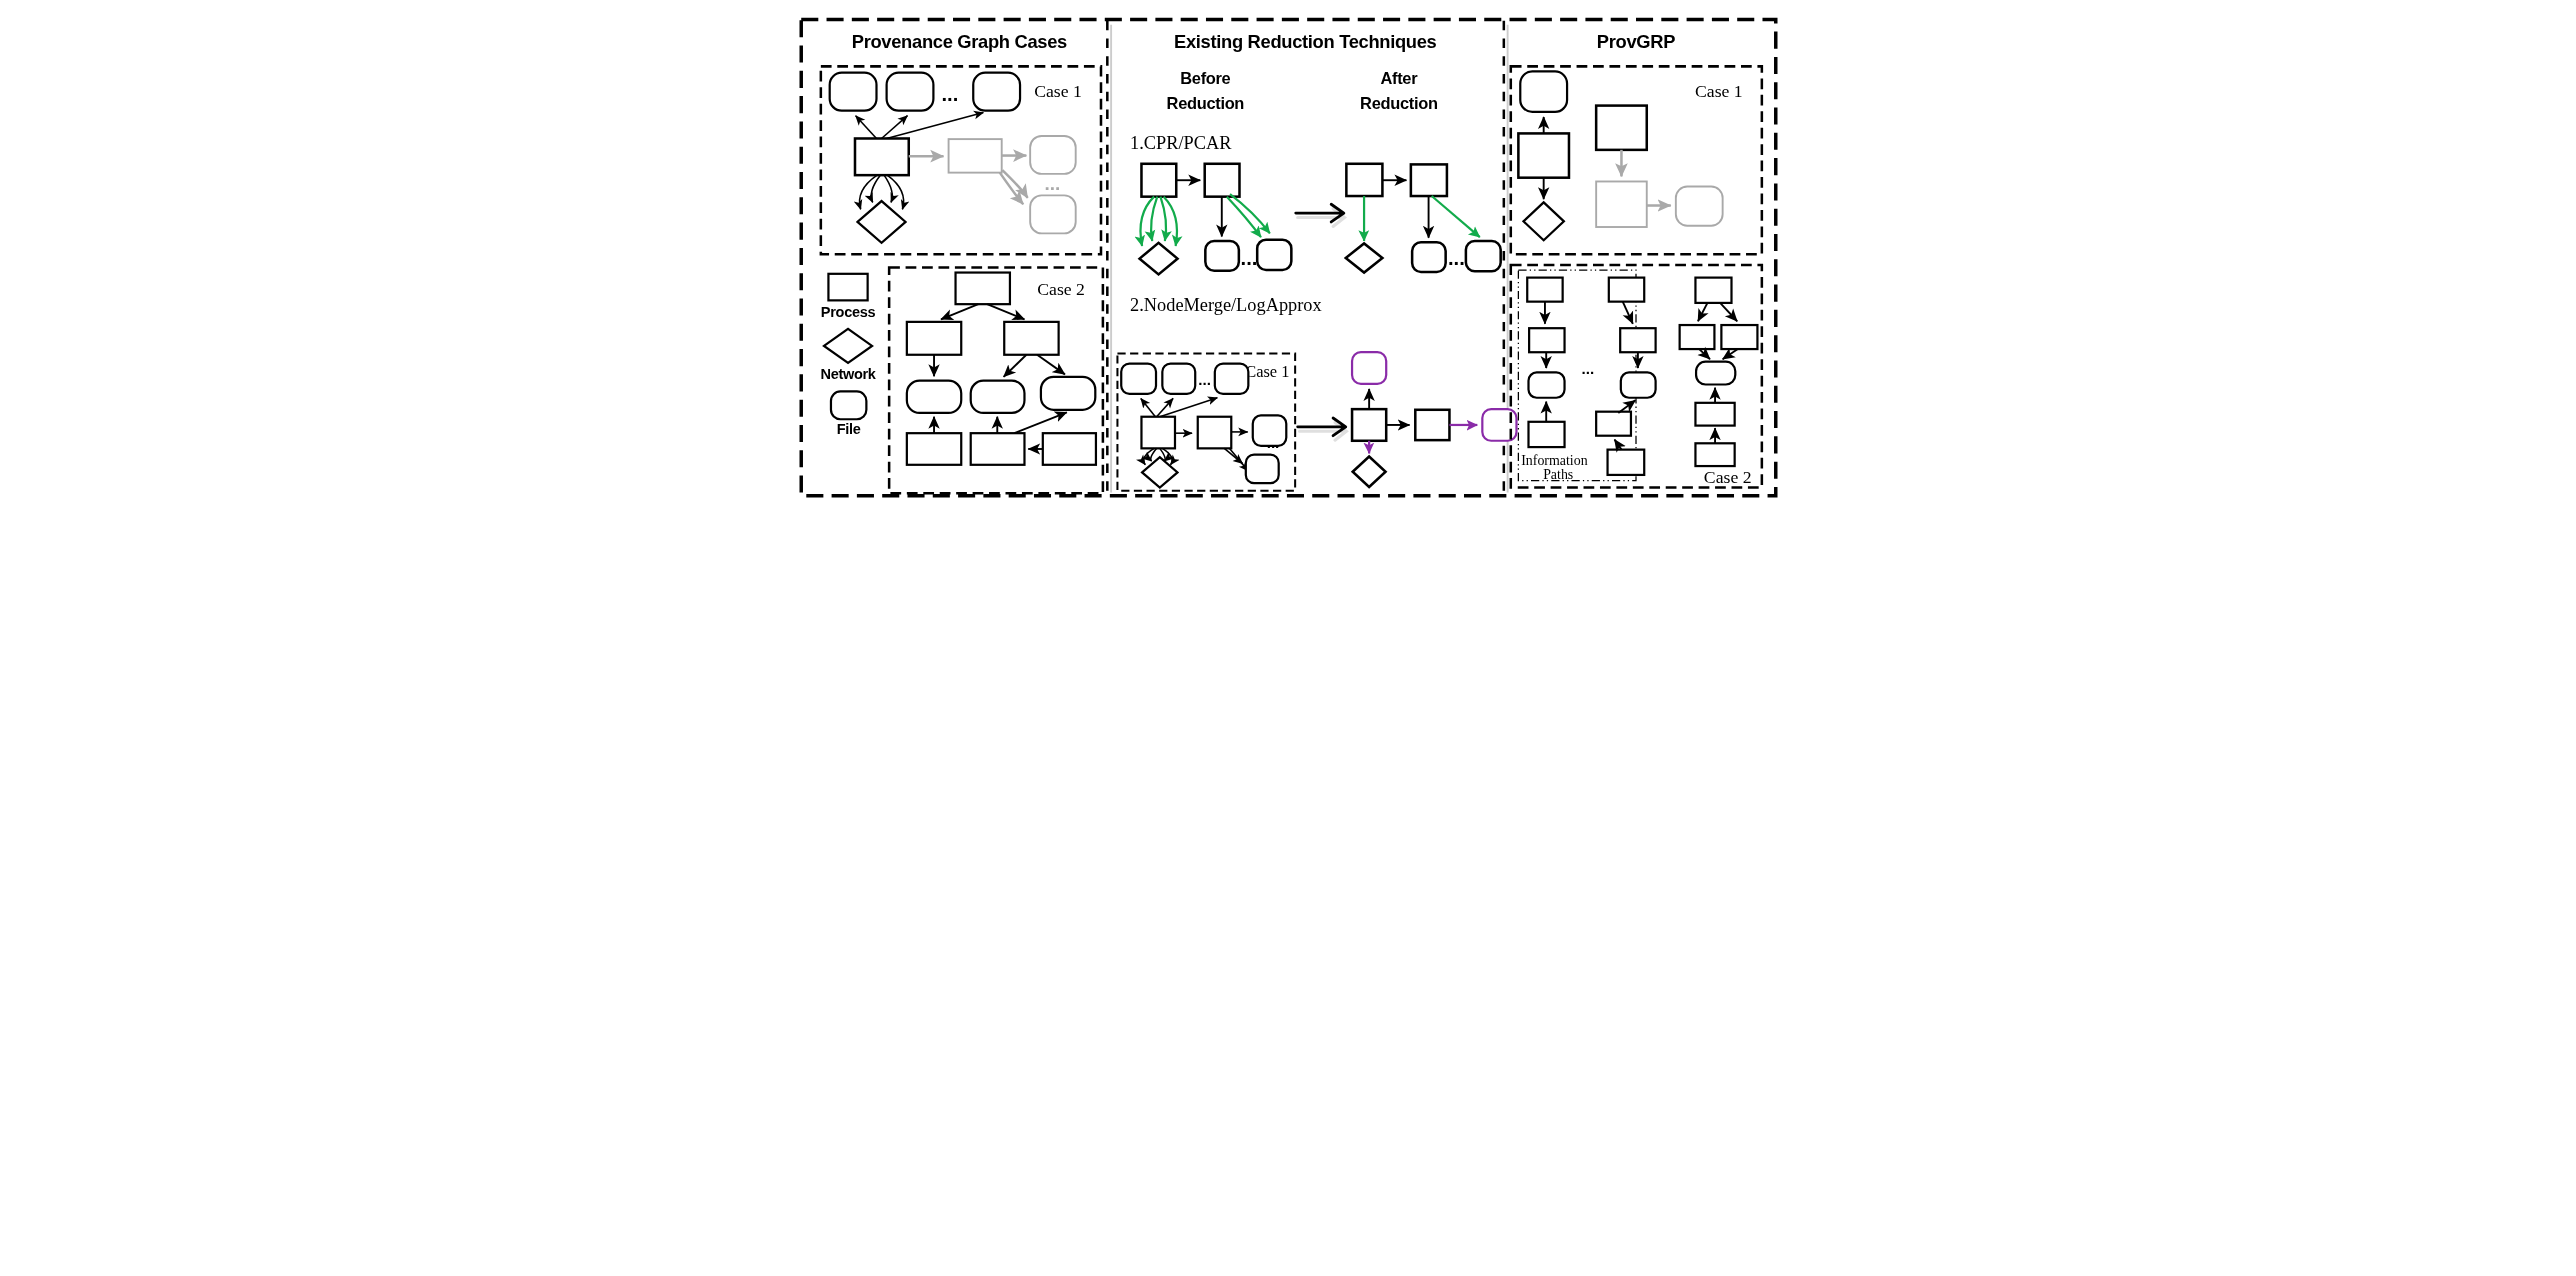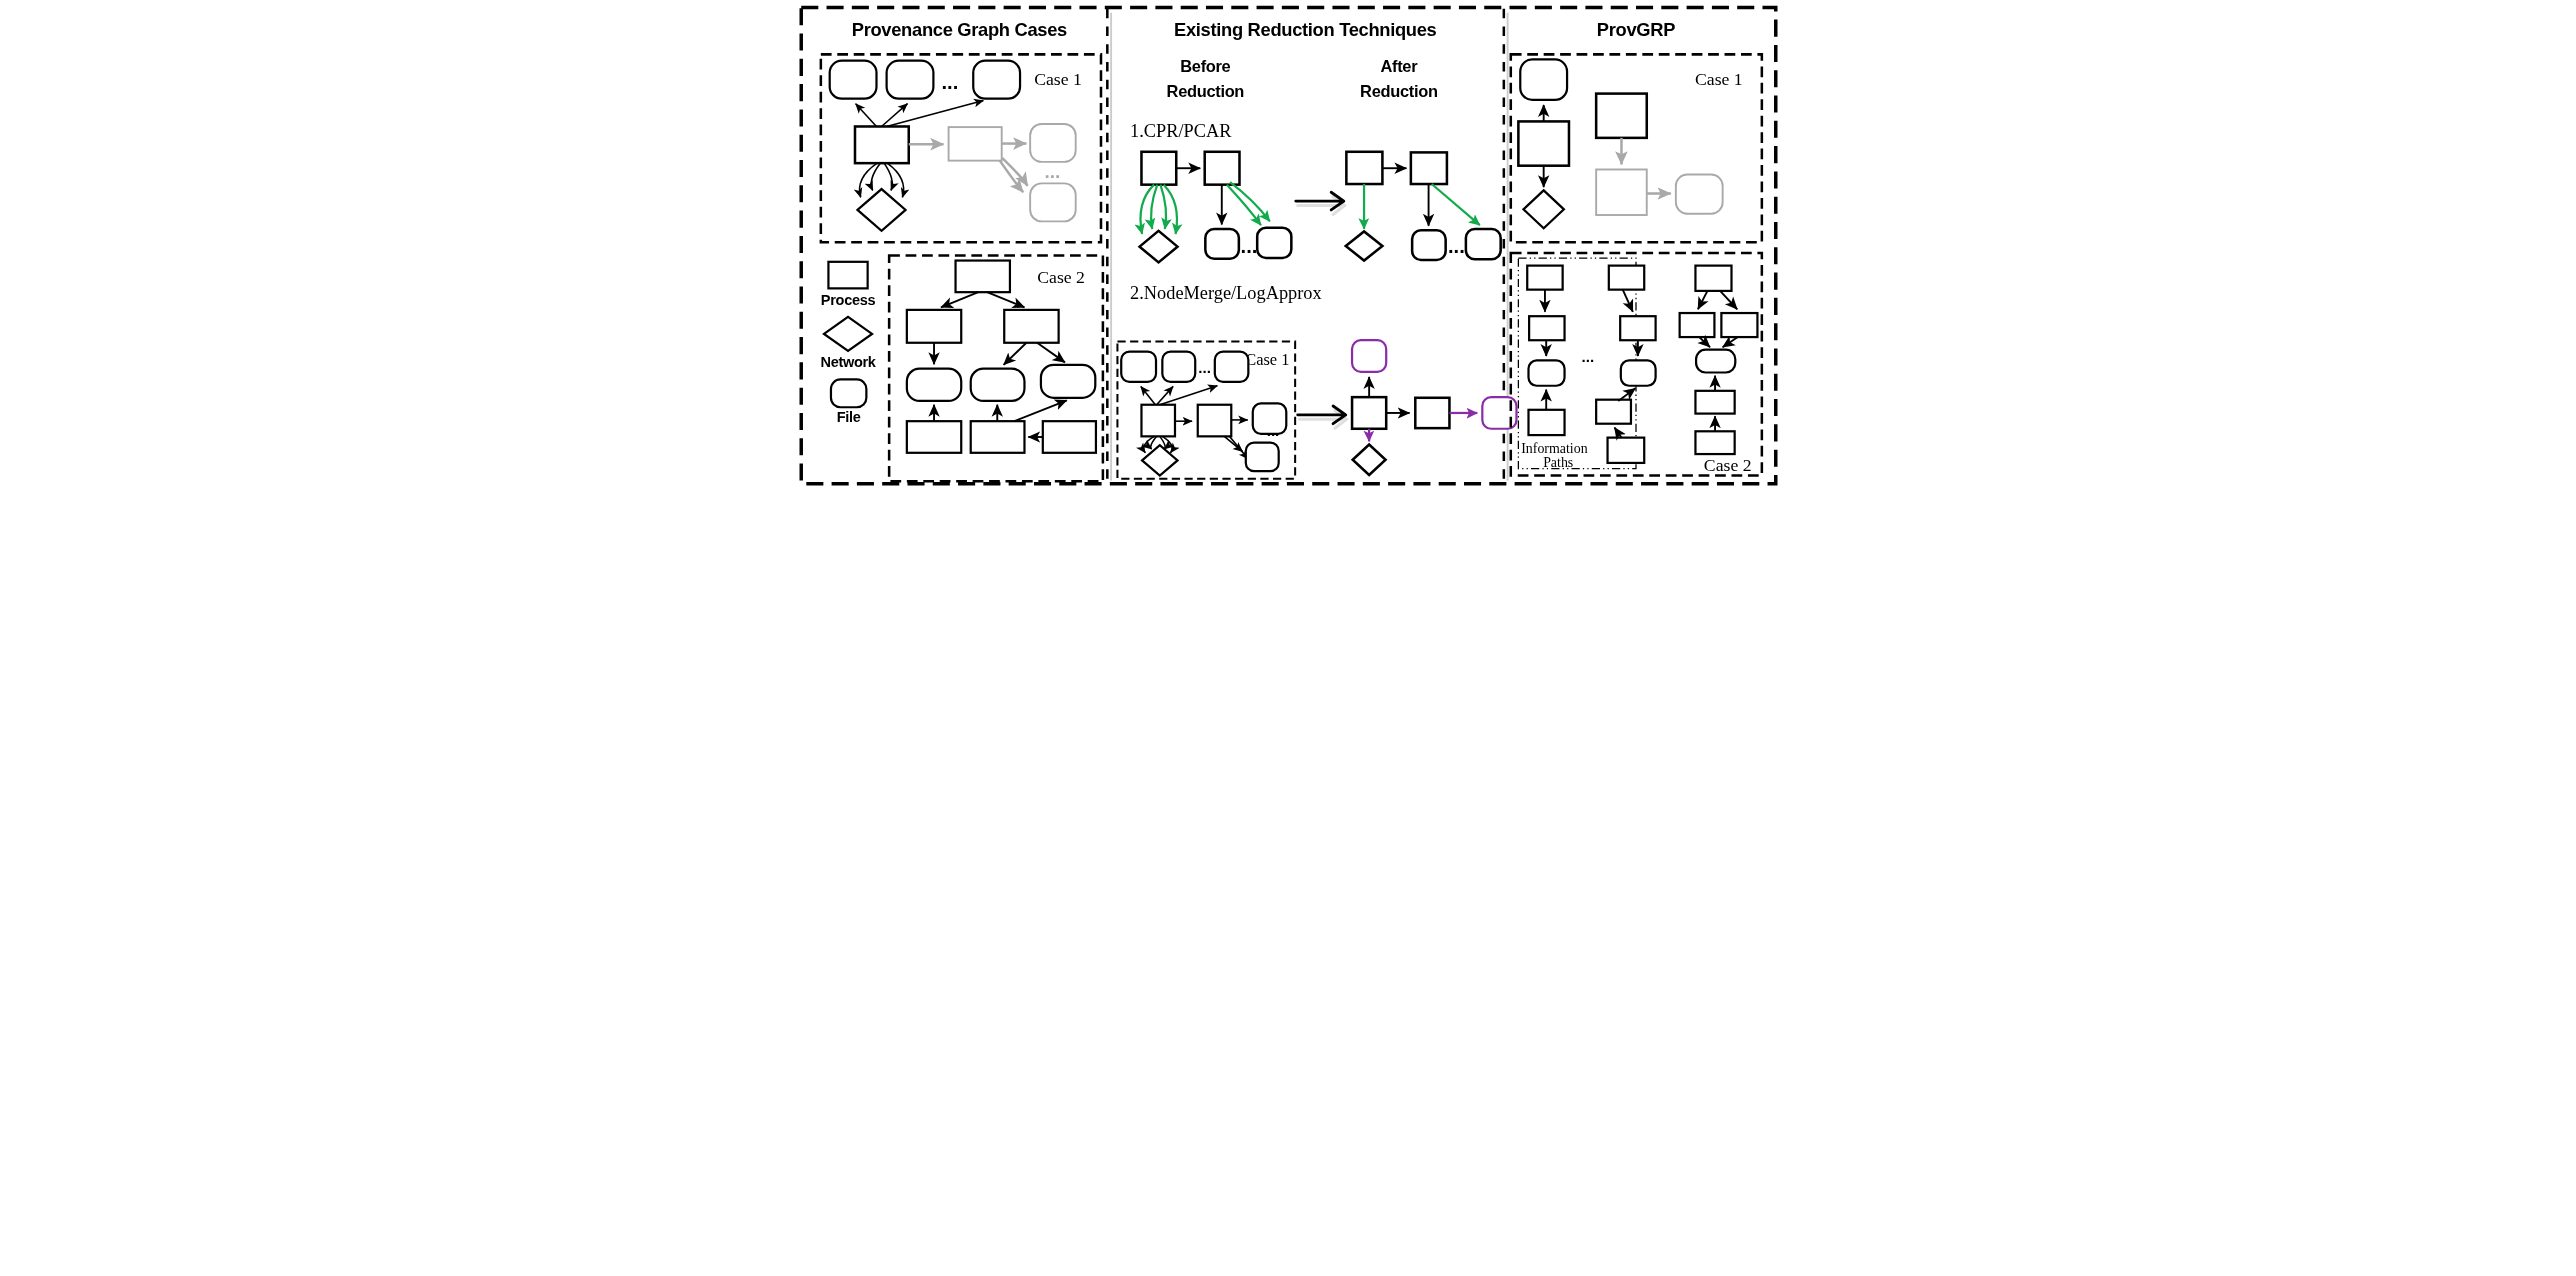--- a/index.html
+++ b/index.html
@@ -1,16 +1,16 @@
 <!DOCTYPE html>
 <html style="font-size:10px"><head>
 <meta charset="utf-8">
 <style>
   html,body{margin:0;padding:0;background:#ffffff;}
-  .fig-wrap{width:100%;max-width:991px;margin:0 auto;}
+  .fig-wrap{width:100%;max-width:991px;margin:12px auto;}
   svg{display:block;width:100%;height:auto;background:#fff;}
   text{font-family:"Liberation Sans",sans-serif;fill:#000;}
   .t-title{font-size:29px;font-weight:bold;text-anchor:middle;letter-spacing:-0.5px;}
   .t-col{font-size:26px;font-weight:bold;text-anchor:middle;letter-spacing:-0.5px;}
   .t-case{font-family:"Liberation Serif",serif;font-size:28px;text-anchor:middle;}
   .t-case-sm{font-family:"Liberation Serif",serif;font-size:26px;text-anchor:middle;}
   .t-tech{font-family:"Liberation Serif",serif;font-size:29px;text-anchor:start;}
   .t-leg{font-size:23px;font-weight:bold;text-anchor:middle;letter-spacing:-0.5px;}
   .t-info{font-family:"Liberation Serif",serif;font-size:22px;text-anchor:middle;}
   .t-dots{font-size:32px;font-weight:bold;text-anchor:middle;}

